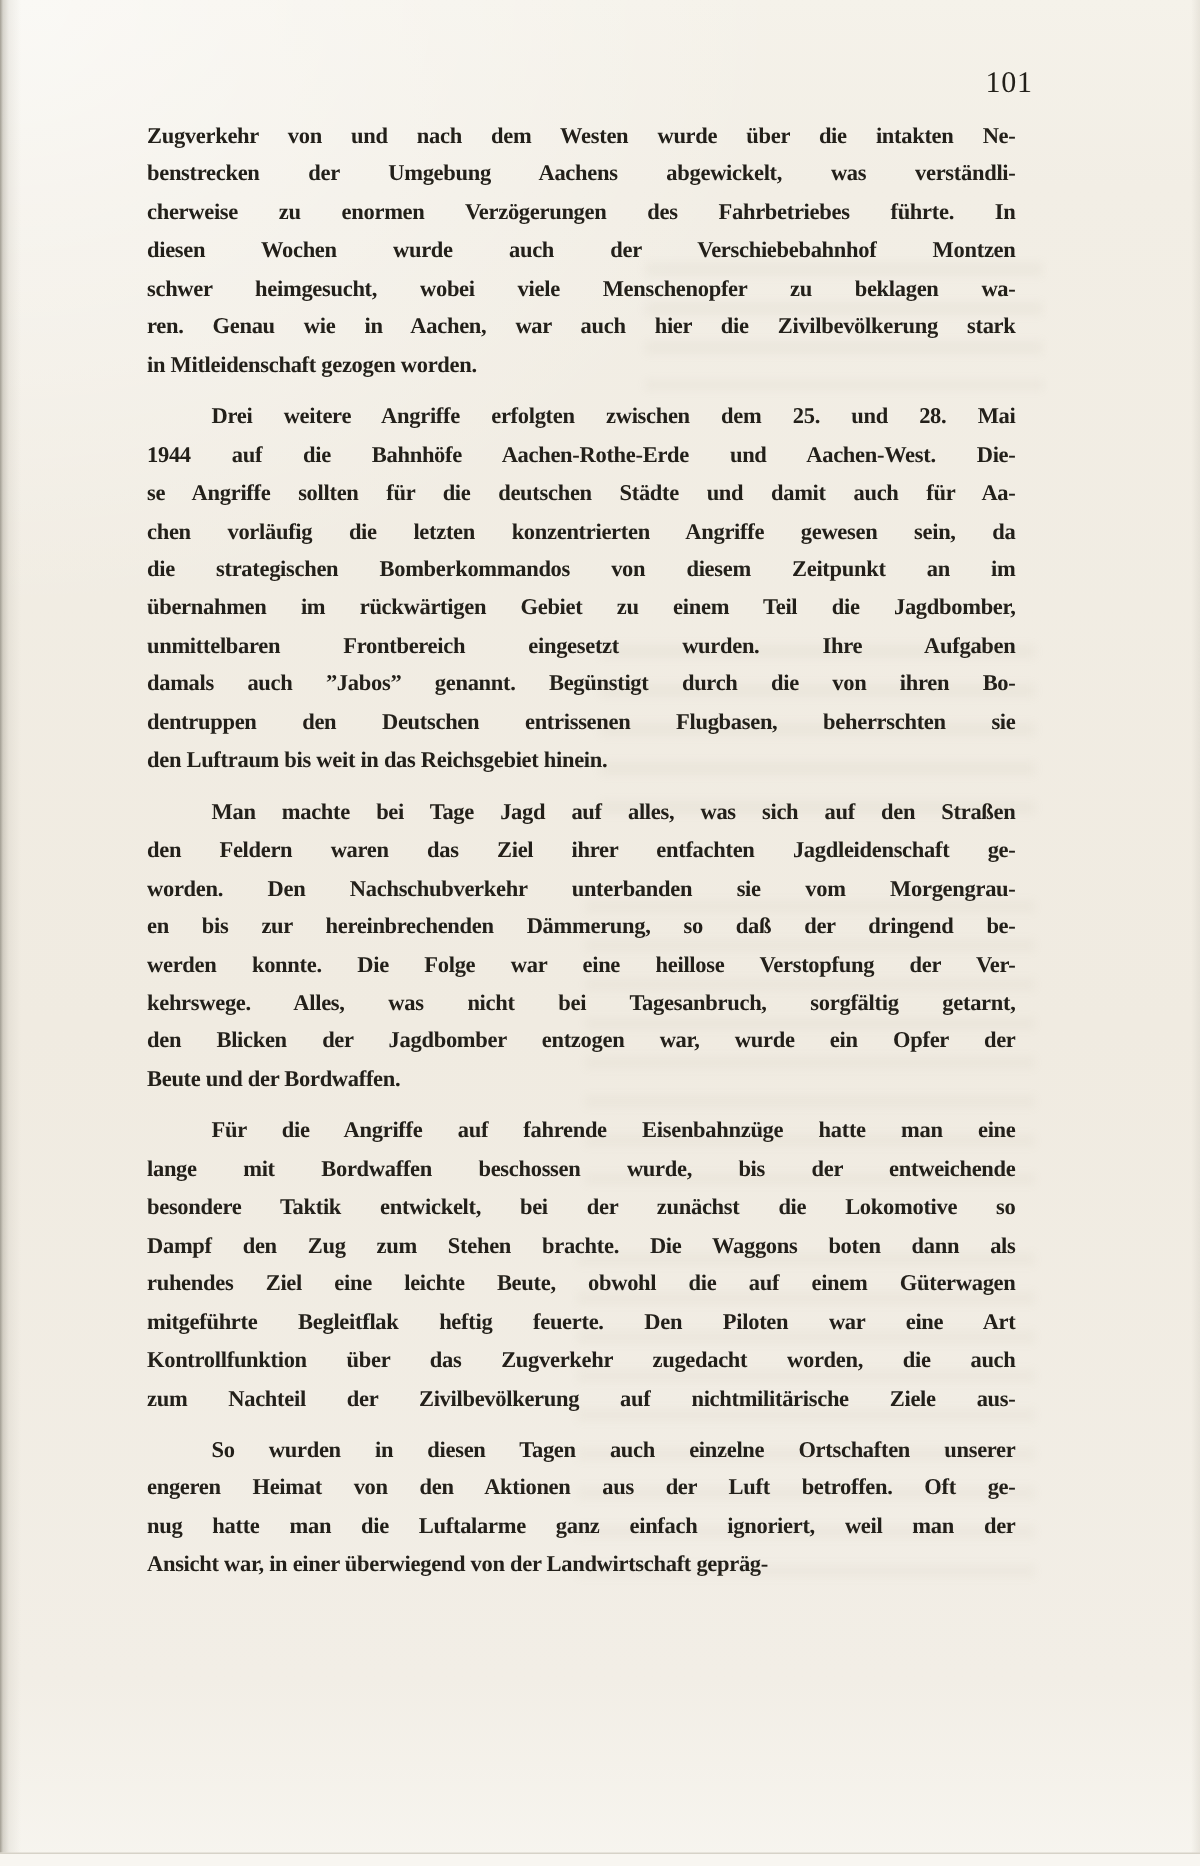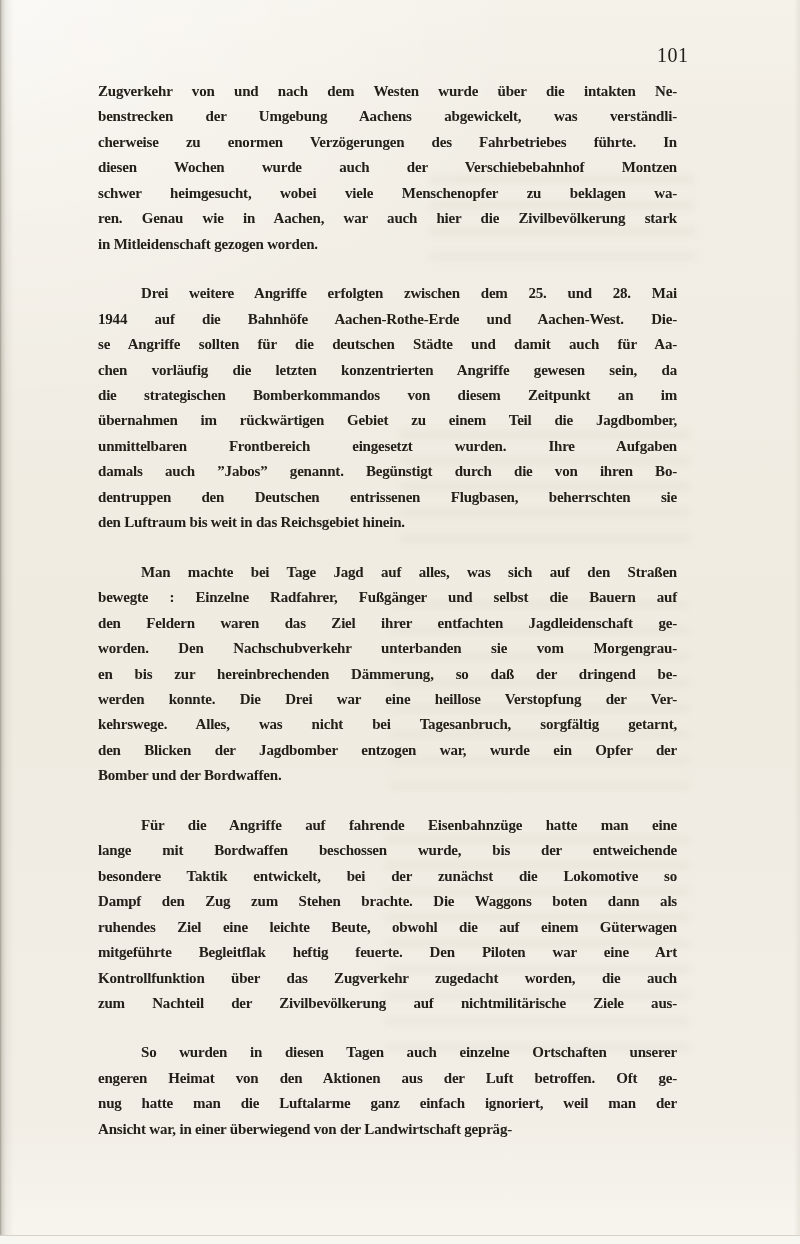--- a/index.html
+++ b/index.html
@@ -70,21 +70,21 @@
     position: absolute;
     left: 98px;
     top: 79px;
     width: 579px;
     font-size: 15px;
     line-height: 25.45px;
     letter-spacing: -0.2px;
     text-align: justify;
     font-weight: bold;
   }
-  .paragraph + .paragraph { margin-top: 24px; }
+  .paragraph + .paragraph { margin-top: 9px; }
   .line {
     text-align: justify;
     text-align-last: justify;
     white-space: normal;
   }
   .line.last { text-align-last: left; }
   .paragraph.indented .line:first-child { text-indent: 43px; }
 </style>
 </head>
 <body>
@@ -118,28 +118,27 @@
         <div class="line">chen vorläufig die letzten konzentrierten Angriffe gewesen sein, da</div>
         <div class="line">die strategischen Bomberkommandos von diesem Zeitpunkt an im</div>
         <div class="line">übernahmen im rückwärtigen Gebiet zu einem Teil die Jagdbomber,</div>
         <div class="line">unmittelbaren Frontbereich eingesetzt wurden. Ihre Aufgaben</div>
         <div class="line">damals auch ”Jabos” genannt. Begünstigt durch die von ihren Bo-</div>
         <div class="line">dentruppen den Deutschen entrissenen Flugbasen, beherrschten sie</div>
         <div class="line last">den Luftraum bis weit in das Reichsgebiet hinein.</div>
       </div>
       <div class="paragraph indented">
         <div class="line">Man machte bei Tage Jagd auf alles, was sich auf den Straßen</div>
-        <div class="line">bewegte : Einzelne Radfahrer, Fußgänger und selbst die Bauern auf</div>
         <div class="line">den Feldern waren das Ziel ihrer entfachten Jagdleidenschaft ge-</div>
         <div class="line">worden. Den Nachschubverkehr unterbanden sie vom Morgengrau-</div>
         <div class="line">en bis zur hereinbrechenden Dämmerung, so daß der dringend be-</div>
-        <div class="line">werden konnte. Die Drei war eine heillose Verstopfung der Ver-</div>
+        <div class="line">werden konnte. Die Folge war eine heillose Verstopfung der Ver-</div>
         <div class="line">kehrswege. Alles, was nicht bei Tagesanbruch, sorgfältig getarnt,</div>
         <div class="line">den Blicken der Jagdbomber entzogen war, wurde ein Opfer der</div>
-        <div class="line last">Bomber und der Bordwaffen.</div>
+        <div class="line last">Beute und der Bordwaffen.</div>
       </div>
       <div class="paragraph indented">
         <div class="line">Für die Angriffe auf fahrende Eisenbahnzüge hatte man eine</div>
         <div class="line">lange mit Bordwaffen beschossen wurde, bis der entweichende</div>
         <div class="line">besondere Taktik entwickelt, bei der zunächst die Lokomotive so</div>
         <div class="line">Dampf den Zug zum Stehen brachte. Die Waggons boten dann als</div>
         <div class="line">ruhendes Ziel eine leichte Beute, obwohl die auf einem Güterwagen</div>
         <div class="line">mitgeführte Begleitflak heftig feuerte. Den Piloten war eine Art</div>
         <div class="line">Kontrollfunktion über das Zugverkehr zugedacht worden, die auch</div>
         <div class="line">zum Nachteil der Zivilbevölkerung auf nichtmilitärische Ziele aus-</div>

